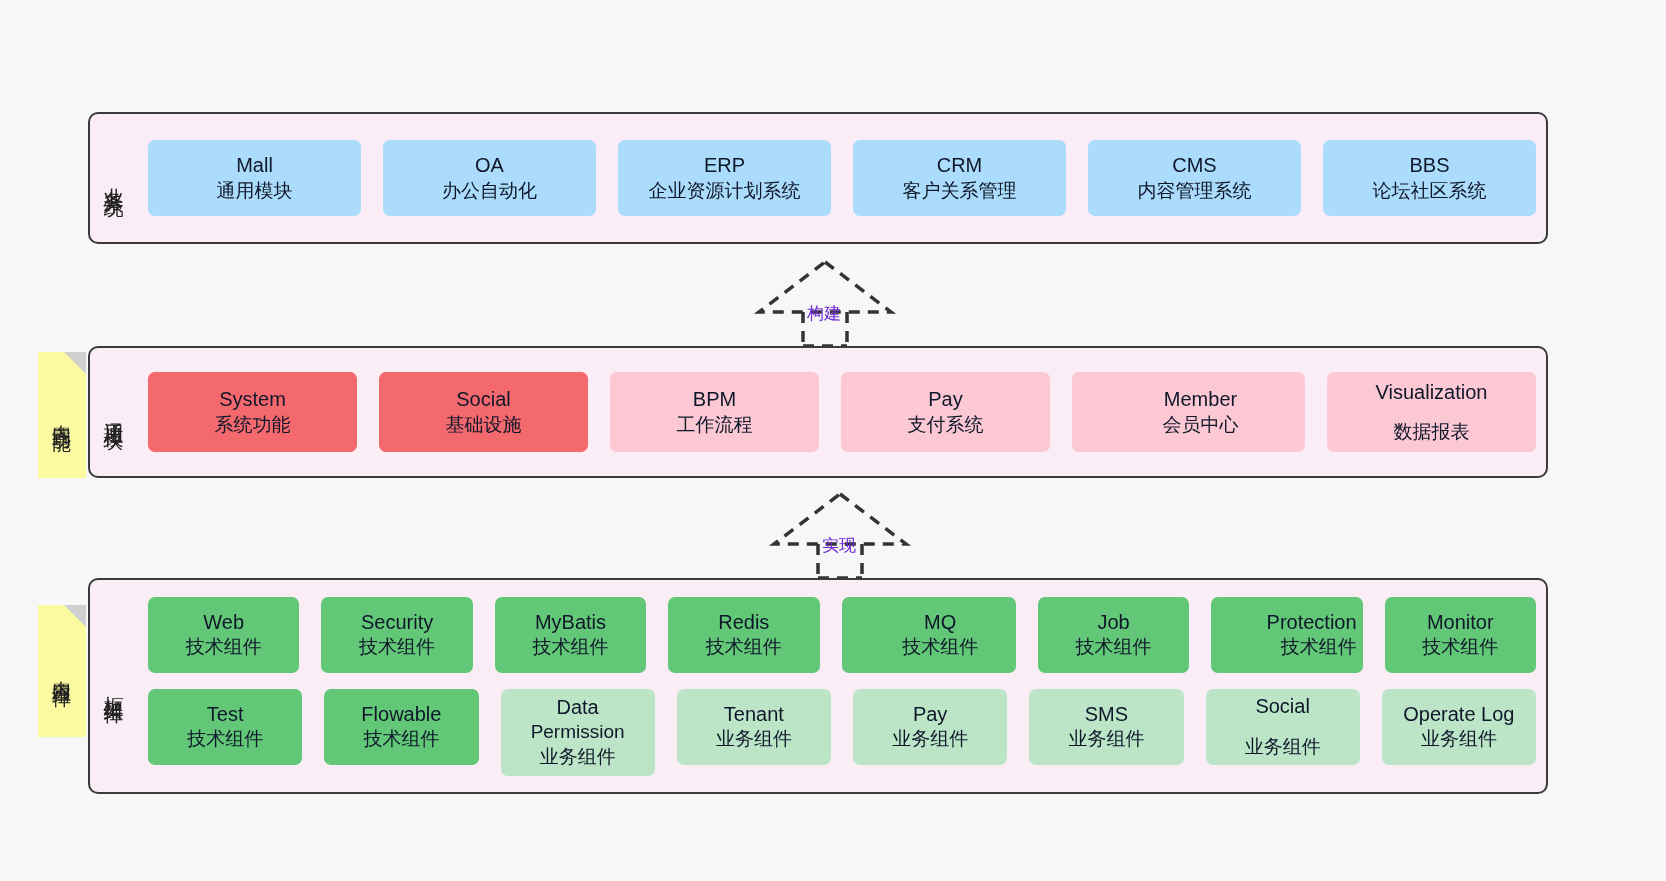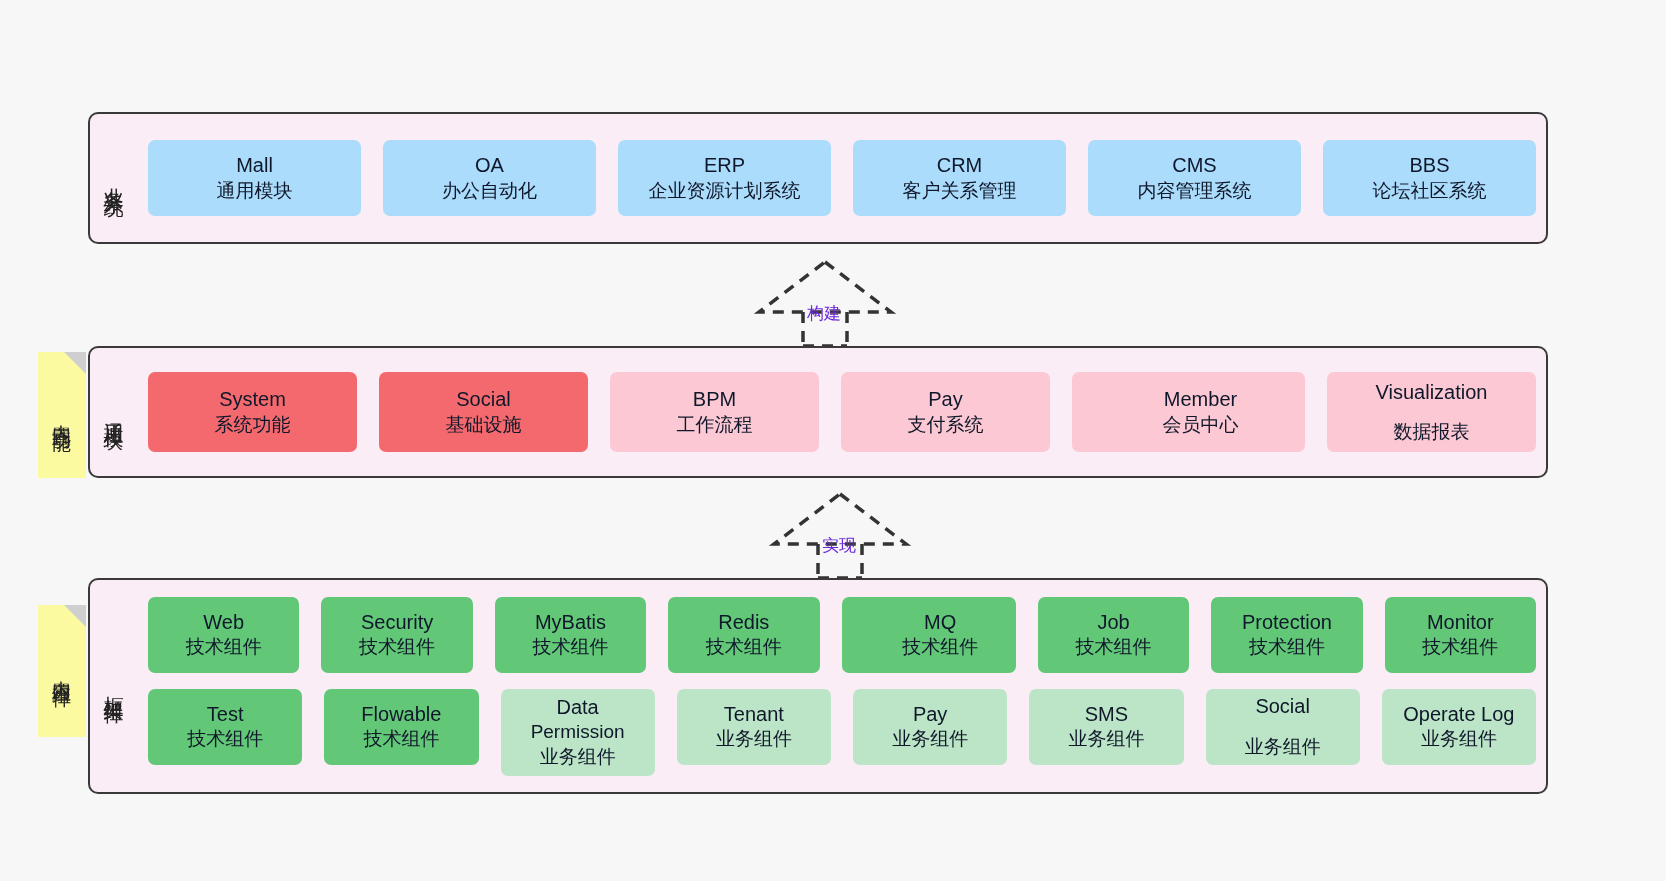--- a/index.html
+++ b/index.html
@@ -224,21 +224,21 @@
             <span class="t3">技术组件</span>
           </div>
           <div class="card c-green" style="height: 76px; padding-left: 29px;">
             <span class="t1">MQ</span>
             <span class="t3">技术组件</span>
           </div>
           <div class="card c-green" style="height: 76px;">
             <span class="t1">Job</span>
             <span class="t3">技术组件</span>
           </div>
-          <div class="card c-green" style="height: 76px;">
+          <div class="card c-green" style="height: 76px; align-items: flex-end;">
             <span class="t1">Protection</span>
             <span class="t3">技术组件</span>
           </div>
           <div class="card c-green" style="height: 76px;">
             <span class="t1">Monitor</span>
             <span class="t3">技术组件</span>
           </div>
         </div>
       <div class="card-row" id="row-fw-biz">
           <div class="card c-green" style="height: 76px;">

